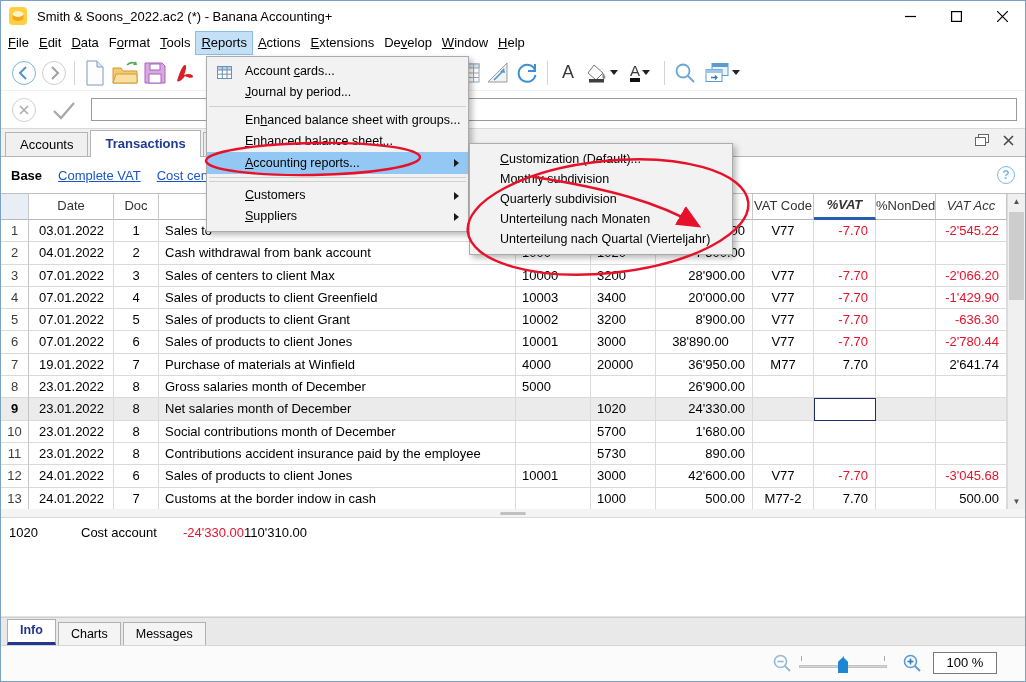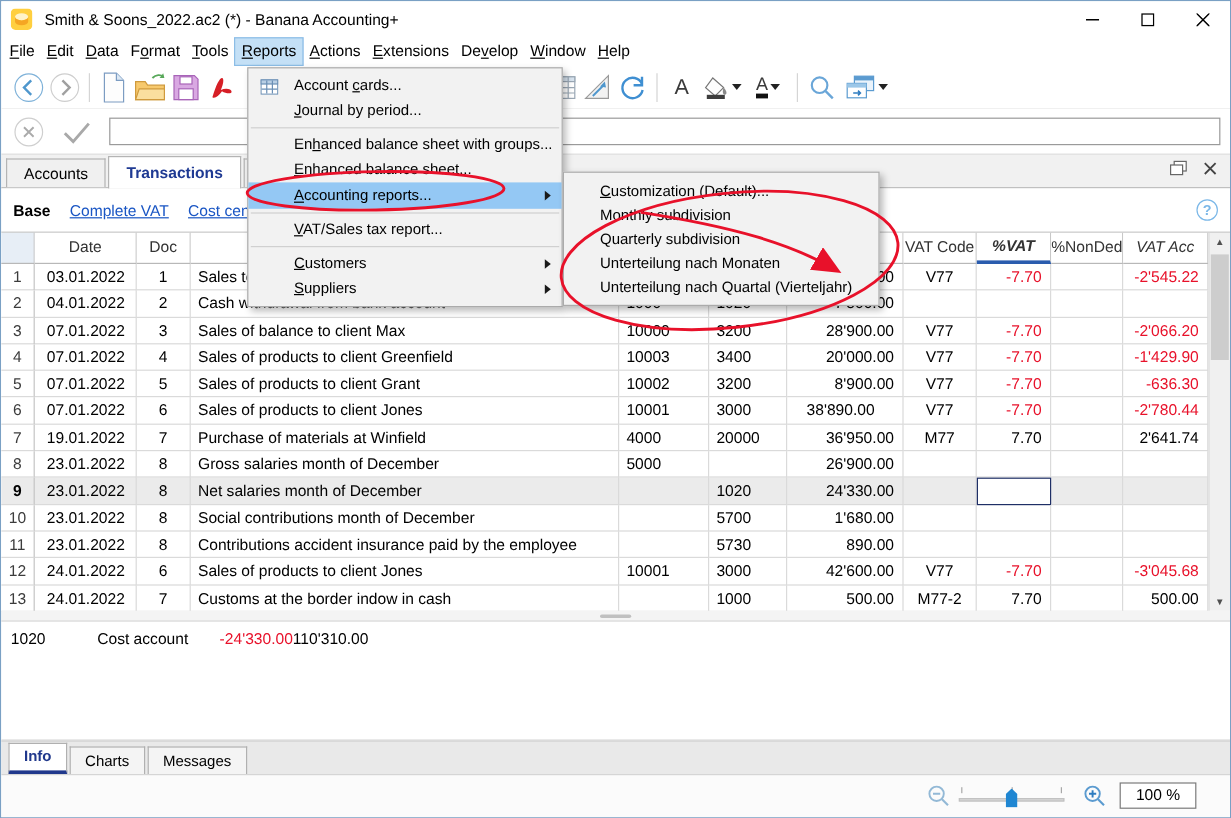--- a/index.html
+++ b/index.html
@@ -329,21 +329,21 @@
             <div class="cell a-r c-amount" style="width: 97px;">7'500.00</div>
             <div class="cell a-c c-vat_code" style="width: 61px;"></div>
             <div class="cell a-r c-pvat" style="width: 62px;"></div>
             <div class="cell a-r c-nonded" style="width: 60px;"></div>
             <div class="cell a-r c-vat_acc" style="width: 71px;"></div>
           </div>
           <div class="trow">
             <div class="cell a-c c-num" style="width: 28px;">3</div>
             <div class="cell a-l c-date" style="width: 85px;">07.01.2022</div>
             <div class="cell a-c c-doc" style="width: 45px;">3</div>
-            <div class="cell a-l c-desc" style="width: 357px;">Sales of balance to client Max</div>
+            <div class="cell a-l c-desc" style="width: 357px;">Sales of centers to client Max</div>
             <div class="cell a-l c-debit" style="width: 75px;">10000</div>
             <div class="cell a-l c-credit" style="width: 65px;">3200</div>
             <div class="cell a-r c-amount" style="width: 97px;">28'900.00</div>
             <div class="cell a-c c-vat_code" style="width: 61px;">V77</div>
             <div class="cell a-r c-pvat neg" style="width: 62px;">-7.70</div>
             <div class="cell a-r c-nonded" style="width: 60px;"></div>
             <div class="cell a-r c-vat_acc neg" style="width: 71px;">-2'066.20</div>
           </div>
           <div class="trow">
             <div class="cell a-c c-num" style="width: 28px;">4</div>
@@ -526,21 +526,20 @@
             <line x1="5.3" y1="1" x2="5.3" y2="12" stroke="#6b8fb5"></line>
             <line x1="10" y1="1" x2="10" y2="12" stroke="#6b8fb5"></line>
             <line x1="1" y1="8.2" x2="14" y2="8.2" stroke="#6b8fb5"></line>
           </svg></span><span>Account <u>c</u>ards...</span></div>
       <div class="mi"><span><u>J</u>ournal by period...</span></div>
       <div class="msep"></div>
       <div class="mi"><span>En<u>h</u>anced balance sheet with groups...</span></div>
       <div class="mi"><span><u>E</u>nhanced balance sheet...</span></div>
       <div class="mi hl"><span><u>A</u>ccounting reports...</span><span class="mi-arrow"></span></div>
       <div class="msep"></div>
-      <div class="mi"><span><u>V</u>AT/Sales tax report...</span></div>
       <div class="msep"></div>
       <div class="mi"><span><u>C</u>ustomers</span><span class="mi-arrow"></span></div>
       <div class="mi"><span><u>S</u>uppliers</span><span class="mi-arrow"></span></div>
     </div>
 
   <div class="popup acc-submenu" id="acc-submenu">
       <div class="smi"><u>C</u>ustomization (Default)...</div>
       <div class="smi">Monthly subdivision</div>
       <div class="smi">Quarterly subdivision</div>
       <div class="smi">Unterteilung nach Monaten</div>

